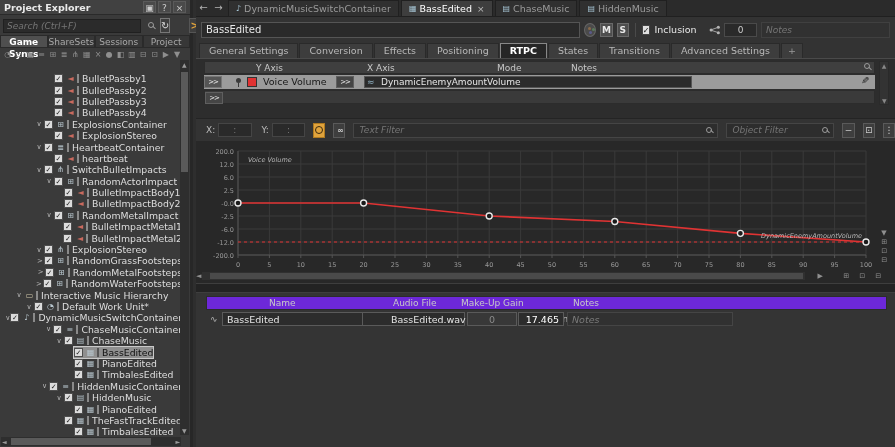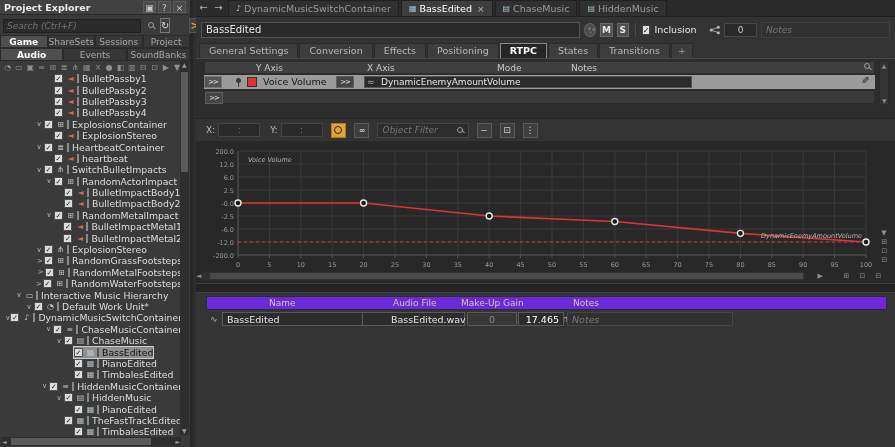--- a/index.html
+++ b/index.html
@@ -96,21 +96,21 @@
   #graph-toolbar { position:absolute; left:0; top:118px; width:699px; height:23px; background:#333; border-top:1px solid #242424; display:flex; align-items:center; }
   .gt-lab { color:#bdbdbd; font-size:9px; margin:0 3px 0 10px; }
   .gt-field { width:42px; height:14px; background:#2a2a2a; border:1px solid #454545; color:#777; text-align:center; line-height:12px; font-size:9px; }
   .gt-btn { width:15px; height:15px; margin-left:8px; background:#3e3e3e; border:1px solid #5a5a5a; text-align:center; line-height:13px; color:#ccc; font-size:9px; }
   .gt-btn.orange { background:#e0a33c; border-color:#b07a20; color:#3a2a10; }
   .curve-gl { display:inline-block; width:8px; height:8px; border-radius:50%; border:1.5px solid #3a2a10; position:relative; top:1px; }
   .link-gl { font-size:8px; letter-spacing:-2px; font-weight:bold; }
   .filter-box { position:relative; margin-left:8px; }
   .filter-input { height:15px; background:#2d2d2d; border:1px solid #454545; color:#7a7a7a; font-style:italic; font-size:9px; padding:0 16px 0 5px; font-family:"DejaVu Sans",sans-serif; }
   #text-filter { width:365px; }
-  #object-filter { width:92px; }
+  #object-filter { width:108px; }
   .filter-mag { position:absolute; right:6px; top:4px; }
 
   #graph-wrap { position:absolute; left:0; top:141px; width:699px; height:142px; background:#282828; }
   #rtpc-graph { position:absolute; left:0; top:0; }
   #legend { position:absolute; right:20px; top:1px; height:11px; background:#1d1d1d; border:1px solid #c0c0c0; display:flex; align-items:center; gap:3px; padding:0 3px; }
   #legend .sw { width:7px; height:7px; }
   #legend .lt { color:#e8e8e8; font-size:7px; white-space:nowrap; }
   .grid { stroke:#3a3a3a; stroke-width:1; }
   .axisline { stroke:#555; stroke-width:1; }
   .ylab, .xlab { fill:#9a9a9a; font-size:6.5px; font-family:"DejaVu Sans",sans-serif; }
@@ -151,25 +151,20 @@
     <input class="search-box" placeholder="Search (Ctrl+F)" style="">
     <span class="mag search-mag"></span>
     <span class="sq-btn">↻</span>
     <span class="sq-btn orange">&gt;</span>
   </div>
   <div class="pe-tabs">
     <span class="pe-tab active">Game Syncs</span>
     <span class="pe-tab">ShareSets</span>
     <span class="pe-tab">Sessions</span>
     <span class="pe-tab">Project</span>
-  </div>
-  <div class="pe-tabs">
-    <span class="pe-tab active">Audio</span>
-    <span class="pe-tab">Events</span>
-    <span class="pe-tab">SoundBanks</span>
   </div>
   <div class="icon-strip" id="icon-strip">
       <span>◔</span>
       <span>▭</span>
       <span>▣</span>
       <span>≡</span>
       <span>⊞</span>
       <span>≣</span>
       <span>⋔</span>
       <span>▦</span>
@@ -497,20 +492,21 @@
   </div>
 
   <div id="settings-tabs">
     <span class="stab">General Settings</span>
     <span class="stab">Conversion</span>
     <span class="stab">Effects</span>
     <span class="stab">Positioning</span>
     <span class="stab active">RTPC</span>
     <span class="stab">States</span>
     <span class="stab">Transitions</span>
+    <span class="stab">Advanced Settings</span>
     <span class="stab plus">+</span>
   </div>
 
   <div id="rtpc-region">
     <div id="rtpc-header">
       <span style="left:51px;">Y Axis</span>
       <span style="left:162px;">X Axis</span>
       <span style="left:292px;">Mode</span>
       <span style="left:366px;">Notes</span>
       <span id="rtpc-hmag" class="mag"></span>
@@ -536,20 +532,24 @@
     </div>
   </div>
 
   <div id="graph-toolbar">
     <span class="gt-lab">X:</span>
     <span class="gt-field">:</span>
     <span class="gt-lab">Y:</span>
     <span class="gt-field">:</span>
     <span class="gt-btn orange"><span class="curve-gl"></span></span>
     <span class="gt-btn"><span class="link-gl">∞</span></span>
+    <span class="filter-box">
+      <input id="text-filter" class="filter-input" placeholder="Text Filter" style="">
+      <span class="mag filter-mag"></span>
+    </span>
     <span class="filter-box">
       <input id="object-filter" class="filter-input" placeholder="Object Filter" style="">
       <span class="mag filter-mag"></span>
     </span>
     <span class="gt-btn">−</span>
     <span class="gt-btn">⊡</span>
     <span class="gt-btn">⋮</span>
   </div>
 
   <div id="graph-wrap">

